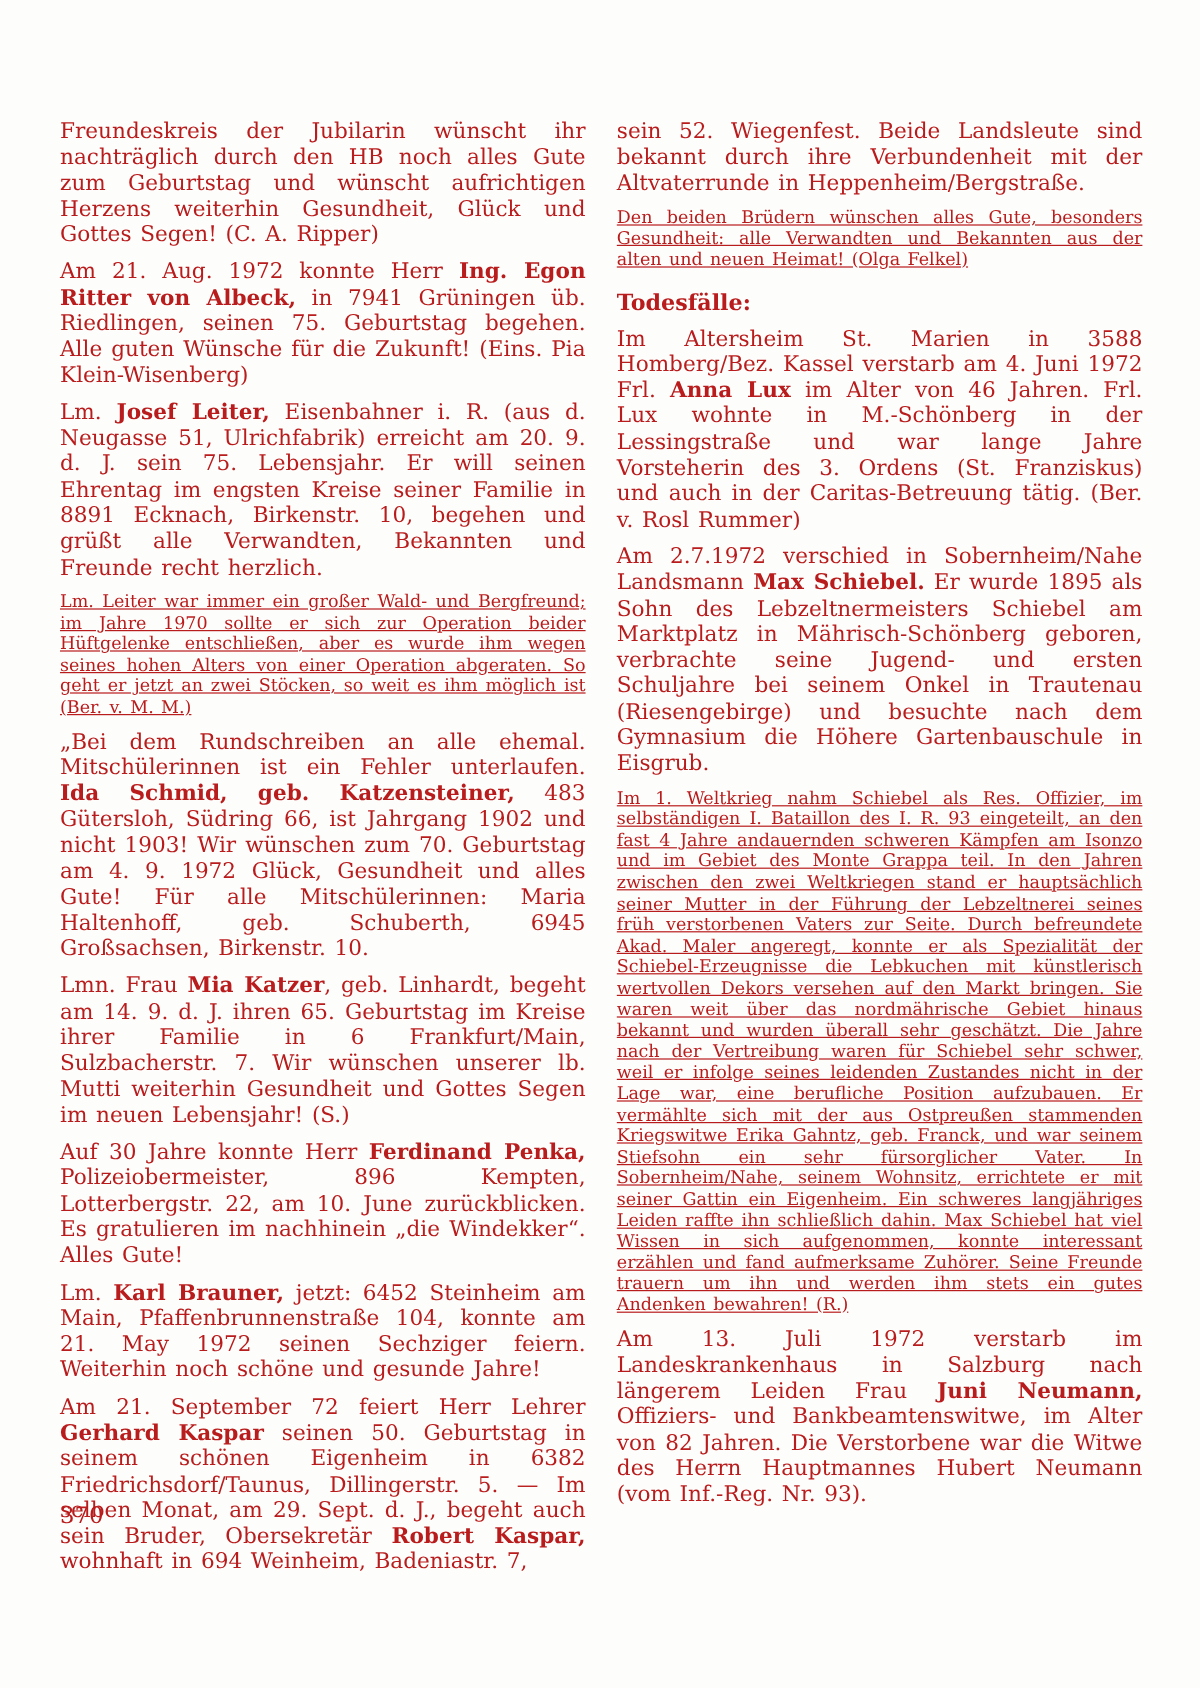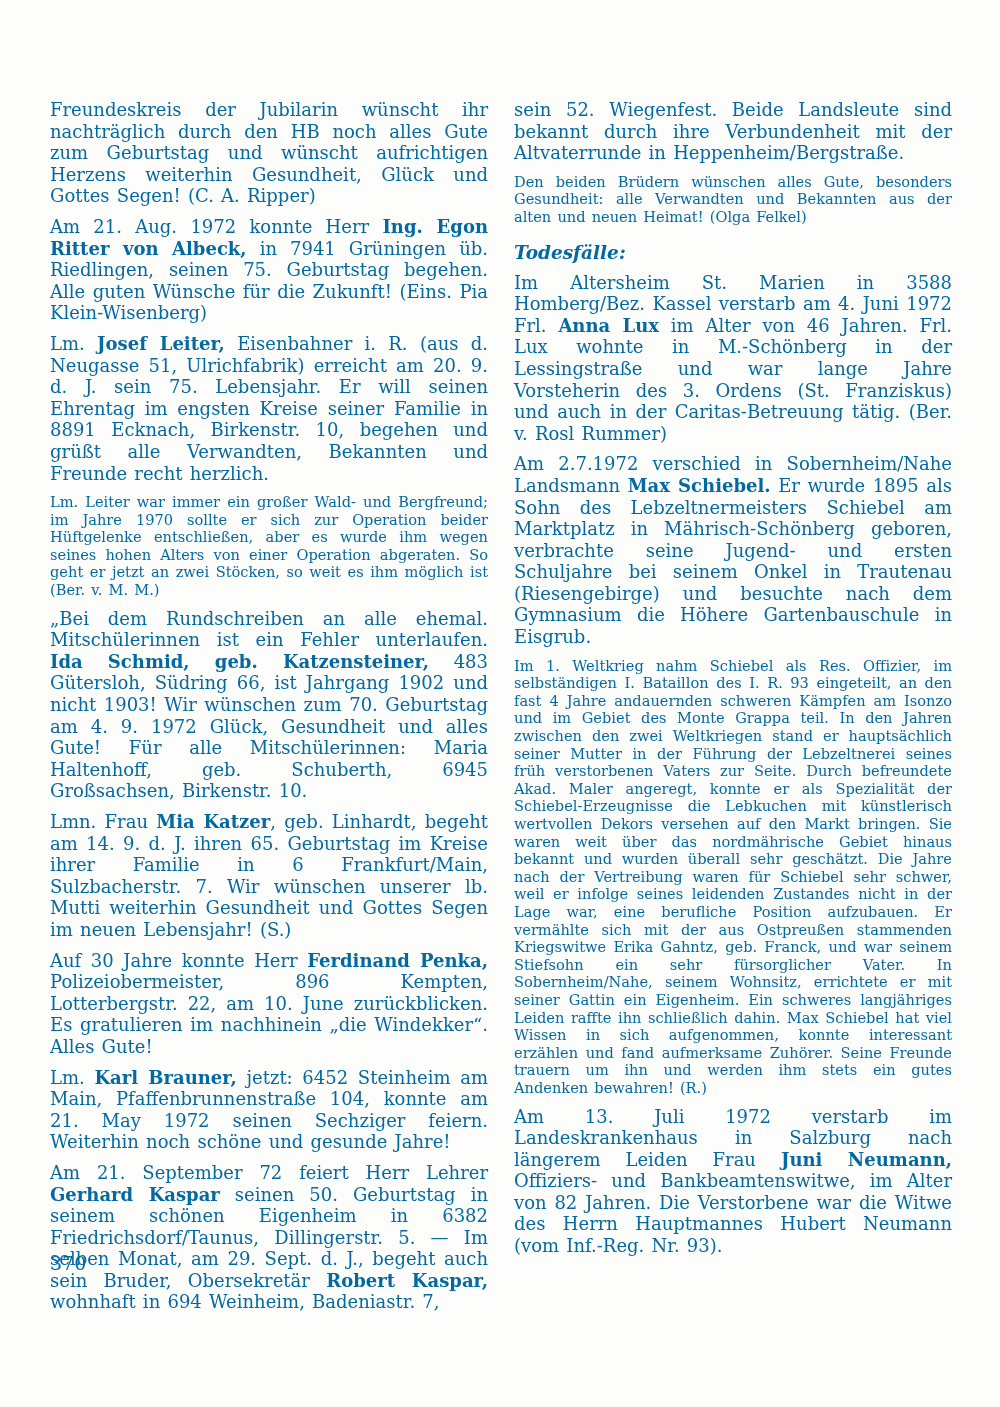--- a/index.html
+++ b/index.html
@@ -6,21 +6,21 @@
     margin: 0;
     padding: 0;
     background: #f4f4f2;
   }
   .page {
     position: relative;
     width: 1000px;
     height: 1407px;
     margin: 0 auto;
     background: #fdfdfb;
-    color: #0369a1;
+    color: #b91c1c;
     font-family: "DejaVu Serif", "Liberation Serif", serif;
     overflow: hidden;
   }
   .col {
     position: absolute;
     top: 99px;
     width: 438px;
     text-align: justify;
   }
   .col-left  { left: 50px; }
@@ -30,28 +30,28 @@
     font-size: 18px;
     line-height: 21.6px;
     margin: 0 0 9px 0;
     word-spacing: 1.5px;
   }
   p.small {
     font-size: 14.6px;
     line-height: 17.6px;
     margin: 0 0 9px 0;
     word-spacing: 1.5px;
+    text-decoration: underline;
   }
   h2.heading {
     font-size: 18.5px;
     line-height: 22px;
     font-weight: bold;
     margin: 16px 0 8px 0;
     text-align: left;
-    font-style: italic;
   }
   strong { font-weight: bold; }
 
   .page-number {
     position: absolute;
     left: 50px;
     top: 1252px;
     font-size: 19px;
     line-height: 22px;
   }

